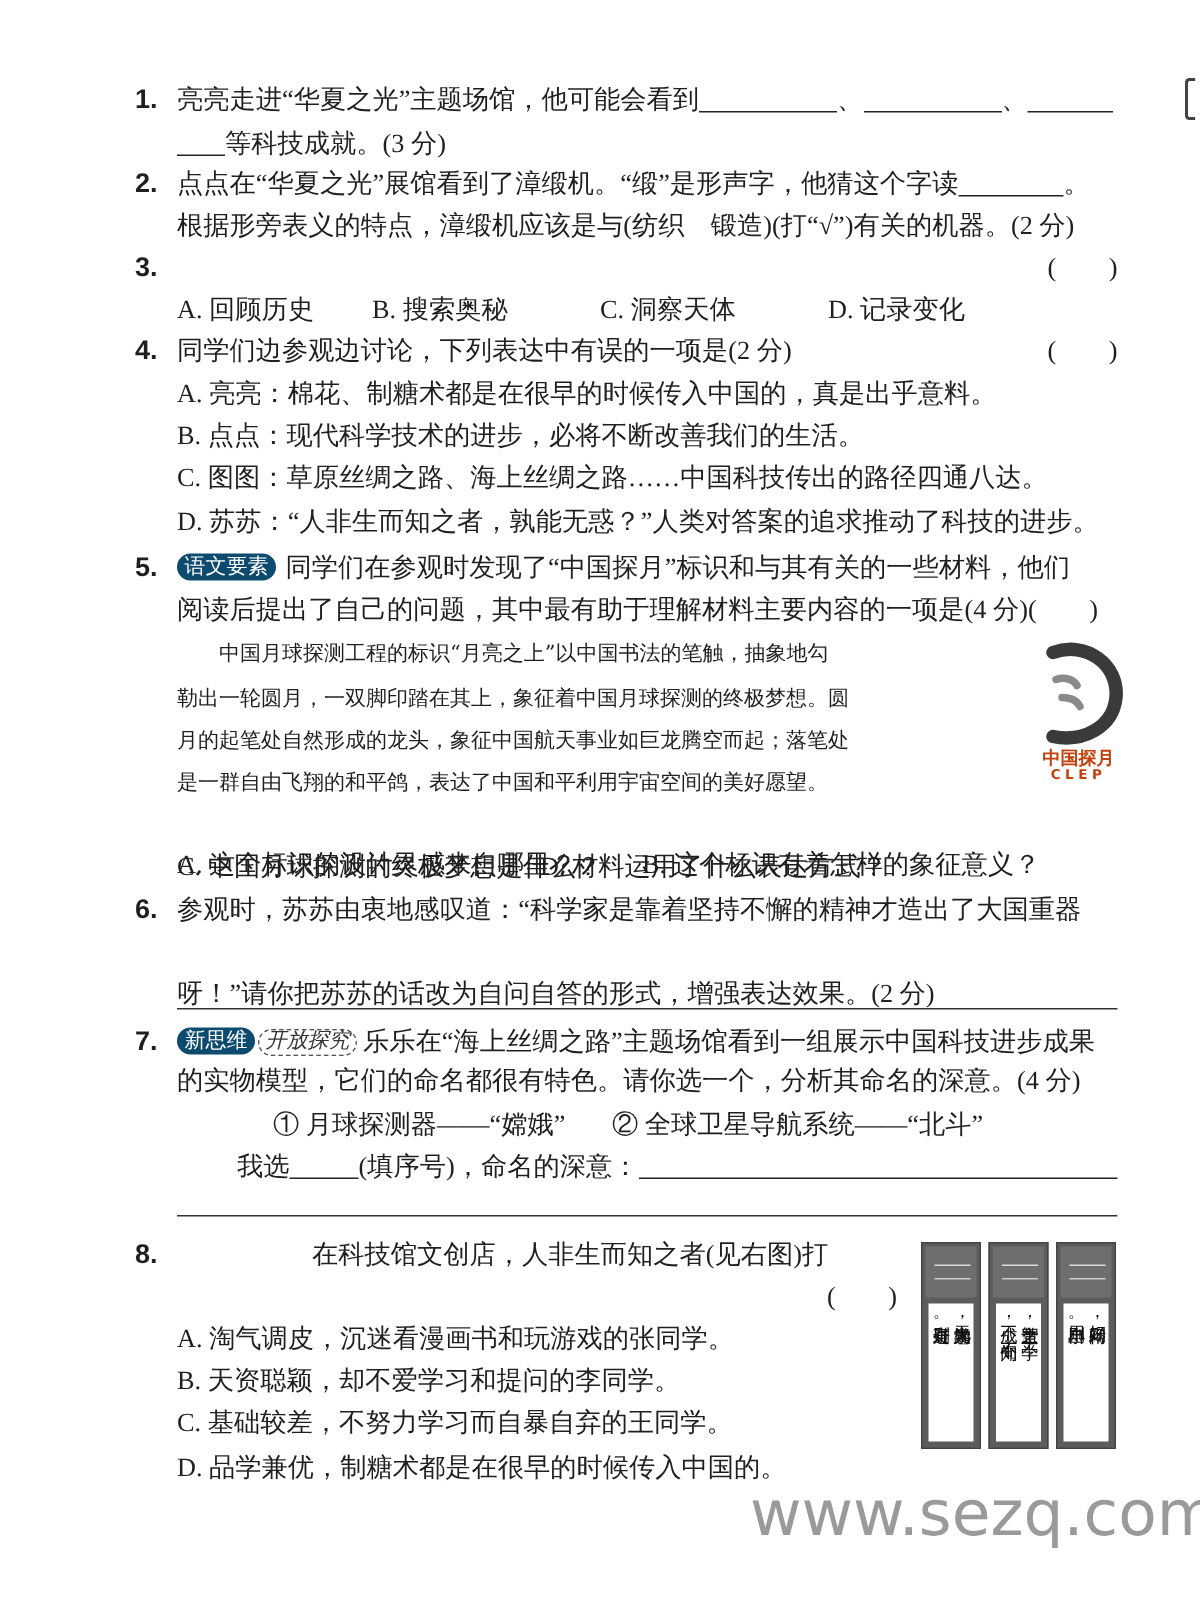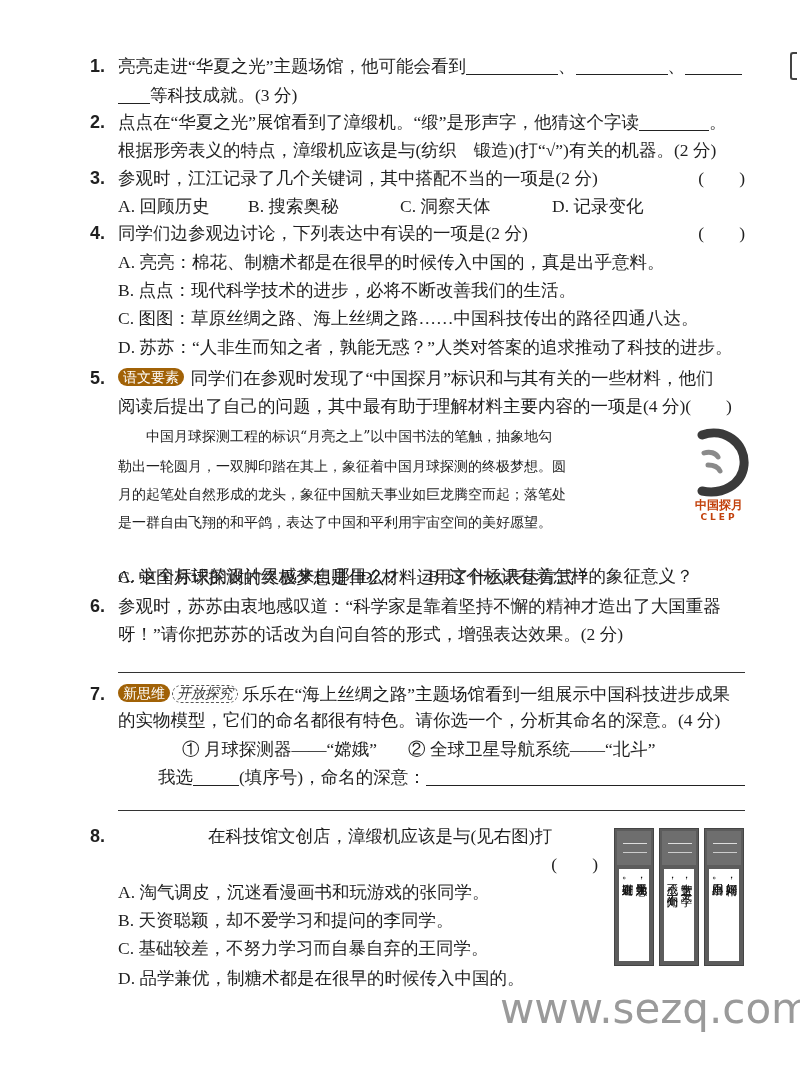--- a/index.html
+++ b/index.html
@@ -7,21 +7,21 @@
          font-family: "Liberation Serif", "DejaVu Serif", serif; color: #1f1f1f; }
   .line { position: absolute; left: 118px; width: 627px; height: 28px; line-height: 28px;
           font-size: 17.5px; white-space: nowrap; }
   .flex { display: flex; align-items: flex-end; }
   .num { position: absolute; left: 90px; height: 28px; line-height: 28px; font-size: 18px;
          font-weight: bold; font-family: "Liberation Sans", "DejaVu Sans", sans-serif; }
   .blank { display: inline-block; border-bottom: 1.3px solid #222; height: 20px; margin-bottom: 5px; }
   .paren { position: absolute; right: 0; top: 0; letter-spacing: 0; }
   .opt { position: absolute; top: 0; }
   .kai { font-family: "DejaVu Serif", "Liberation Serif", serif; font-size: 14px; }
-  .tag-dark { display: inline-block; background: #a16207; color: #fff; border-radius: 9px;
+  .tag-dark { display: inline-block; background: #0c4a6e; color: #fff; border-radius: 9px;
               font-size: 14px; line-height: 18px; padding: 0 5px; margin-right: 2px;
               font-family: "DejaVu Sans", sans-serif; vertical-align: 2px; }
   .tag-dash { display: inline-block; border: 1.3px dashed #555; border-radius: 9px; color: #333;
               font-size: 14px; line-height: 16px; padding: 0 4px; margin-right: 4px;
               vertical-align: 2px; font-style: italic; }
   .rule { position: absolute; left: 118px; width: 627px; height: 0; border-top: 1.5px solid #333; }
   .logo { position: absolute; left: 688px; top: 425px; width: 62px; height: 100px; }
   .logo-text { position: absolute; left: 0; width: 62px; text-align: center;
                font-family: "DejaVu Sans", sans-serif; font-weight: bold; color: #c2410c; }
   .bookmark { position: absolute; top: 828px; width: 40px; height: 138px; background: #5c5c5c;
@@ -60,21 +60,20 @@
 <div class="num" style="top:108px">2.</div>
 <div class="line flex" style="top:108px">
   <span>点点在“华夏之光”展馆看到了漳缎机。“缎”是形声字，他猜这个字读</span>
   <span class="blank" style="width:70px"></span>
   <span>。</span>
 </div>
 <div class="line" style="top:136px">根据形旁表义的特点，漳缎机应该是与(纺织　锻造)(打“√”)有关的机器。(2 分)</div>
 
 <div class="num" style="top:164px">3.</div>
 <div class="line" style="top:164px">
-  <span>参观时，江江记录了几个关键词，其中搭配不当的一项是(2 分)</span>
   <span class="paren">(　　)</span>
 </div>
 <div class="line" style="top:192px">
   <span class="opt" style="left:0">A. 回顾历史</span>
   <span class="opt" style="left:130px">B. 搜索奥秘</span>
   <span class="opt" style="left:282px">C. 洞察天体</span>
   <span class="opt" style="left:434px">D. 记录变化</span>
 </div>
 
 <div class="num" style="top:219px">4.</div>
@@ -113,42 +112,42 @@
   <span class="opt" style="left:0">A. 这个标识的设计灵感来自哪里？</span>
   <span class="opt" style="left:310px">B. 这个标识有着怎样的象征意义？</span>
 </div>
 <div class="line" style="top:563px">
   <span class="opt" style="left:0">C. 中国月球探测的终极梦想是什么？</span>
   <span class="opt" style="left:242px">D. 材料运用了什么表达方式？</span>
 </div>
 
 <div class="num" style="top:592px">6.</div>
 <div class="line" style="top:592px">参观时，苏苏由衷地感叹道：“科学家是靠着坚持不懈的精神才造出了大国重器</div>
-<div class="line" style="top:620px">呀！”请你把苏苏的话改为自问自答的形式，增强表达效果。(2 分)</div>
+<div class="line" style="top:648px">呀！”请你把苏苏的话改为自问自答的形式，增强表达效果。(2 分)</div>
 <div class="rule" style="top:672px"></div>
 
 <div class="num" style="top:680px">7.</div>
 <div class="line" style="top:680px">
   <span class="tag-dark">新思维</span><span class="tag-dash">开放探究</span><span>乐乐在“海上丝绸之路”主题场馆看到一组展示中国科技进步成果</span>
 </div>
 <div class="line" style="top:706px">的实物模型，它们的命名都很有特色。请你选一个，分析其命名的深意。(4 分)</div>
 <div class="line" style="top:735px">
   <span class="opt" style="left:64px">① 月球探测器——“嫦娥”</span>
   <span class="opt" style="left:290px">② 全球卫星导航系统——“北斗”</span>
 </div>
 <div class="line flex" style="top:763px; left:158px; width:587px">
   <span>我选</span>
   <span class="blank" style="width:46px"></span>
   <span>(填序号)，命名的深意：</span>
   <span class="blank" style="flex:1"></span>
 </div>
 <div class="rule" style="top:810px"></div>
 
 <div class="num" style="top:822px">8.</div>
-<div class="line" style="top:822px; left:208px; width:390px">在科技馆文创店，漳缎机应该是与(见右图)打</div>
+<div class="line" style="top:822px; left:208px; width:390px">在科技馆文创店，人非生而知之者(见右图)打</div>
 <div class="line" style="top:850px; width:480px">
   <span class="paren">(　　)</span>
 </div>
 <div class="line" style="top:878px">A. 淘气调皮，沉迷看漫画书和玩游戏的张同学。</div>
 <div class="line" style="top:906px">B. 天资聪颖，却不爱学习和提问的李同学。</div>
 <div class="line" style="top:934px">C. 基础较差，不努力学习而自暴自弃的王同学。</div>
 <div class="line" style="top:964px">D. 品学兼优，制糖术都是在很早的时候传入中国的。</div>
 
 <div class="bookmark" style="left:614px">
   <div class="bm-top"></div>

